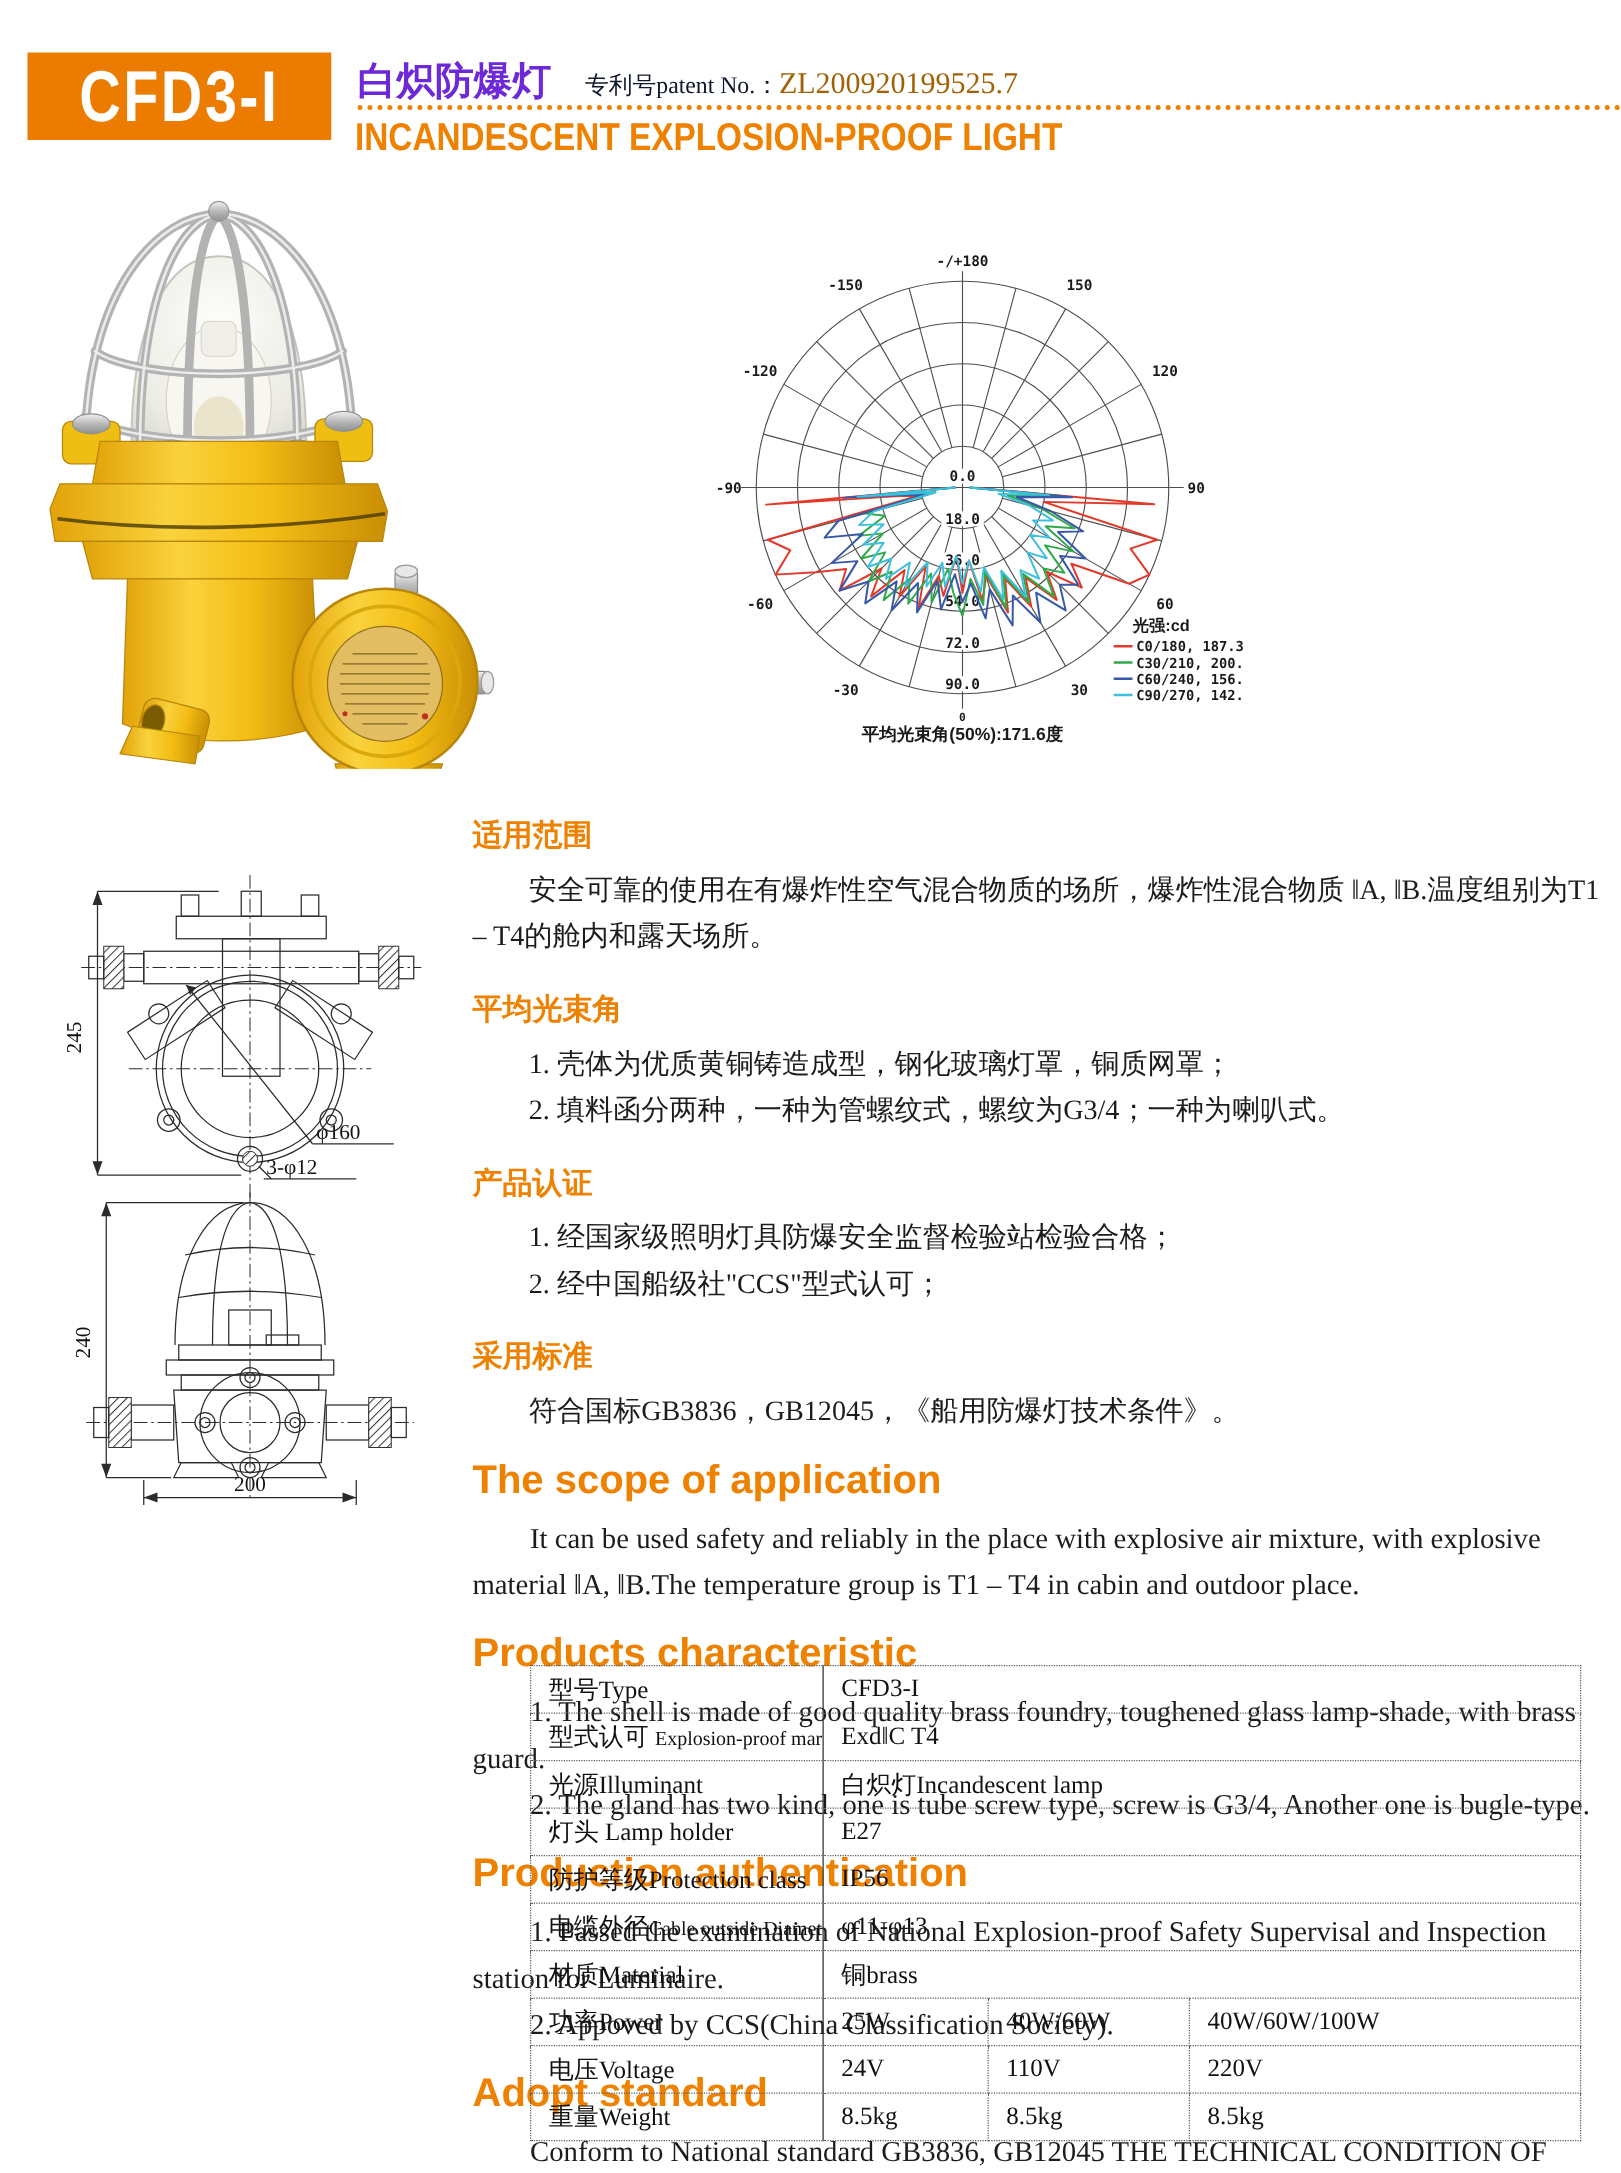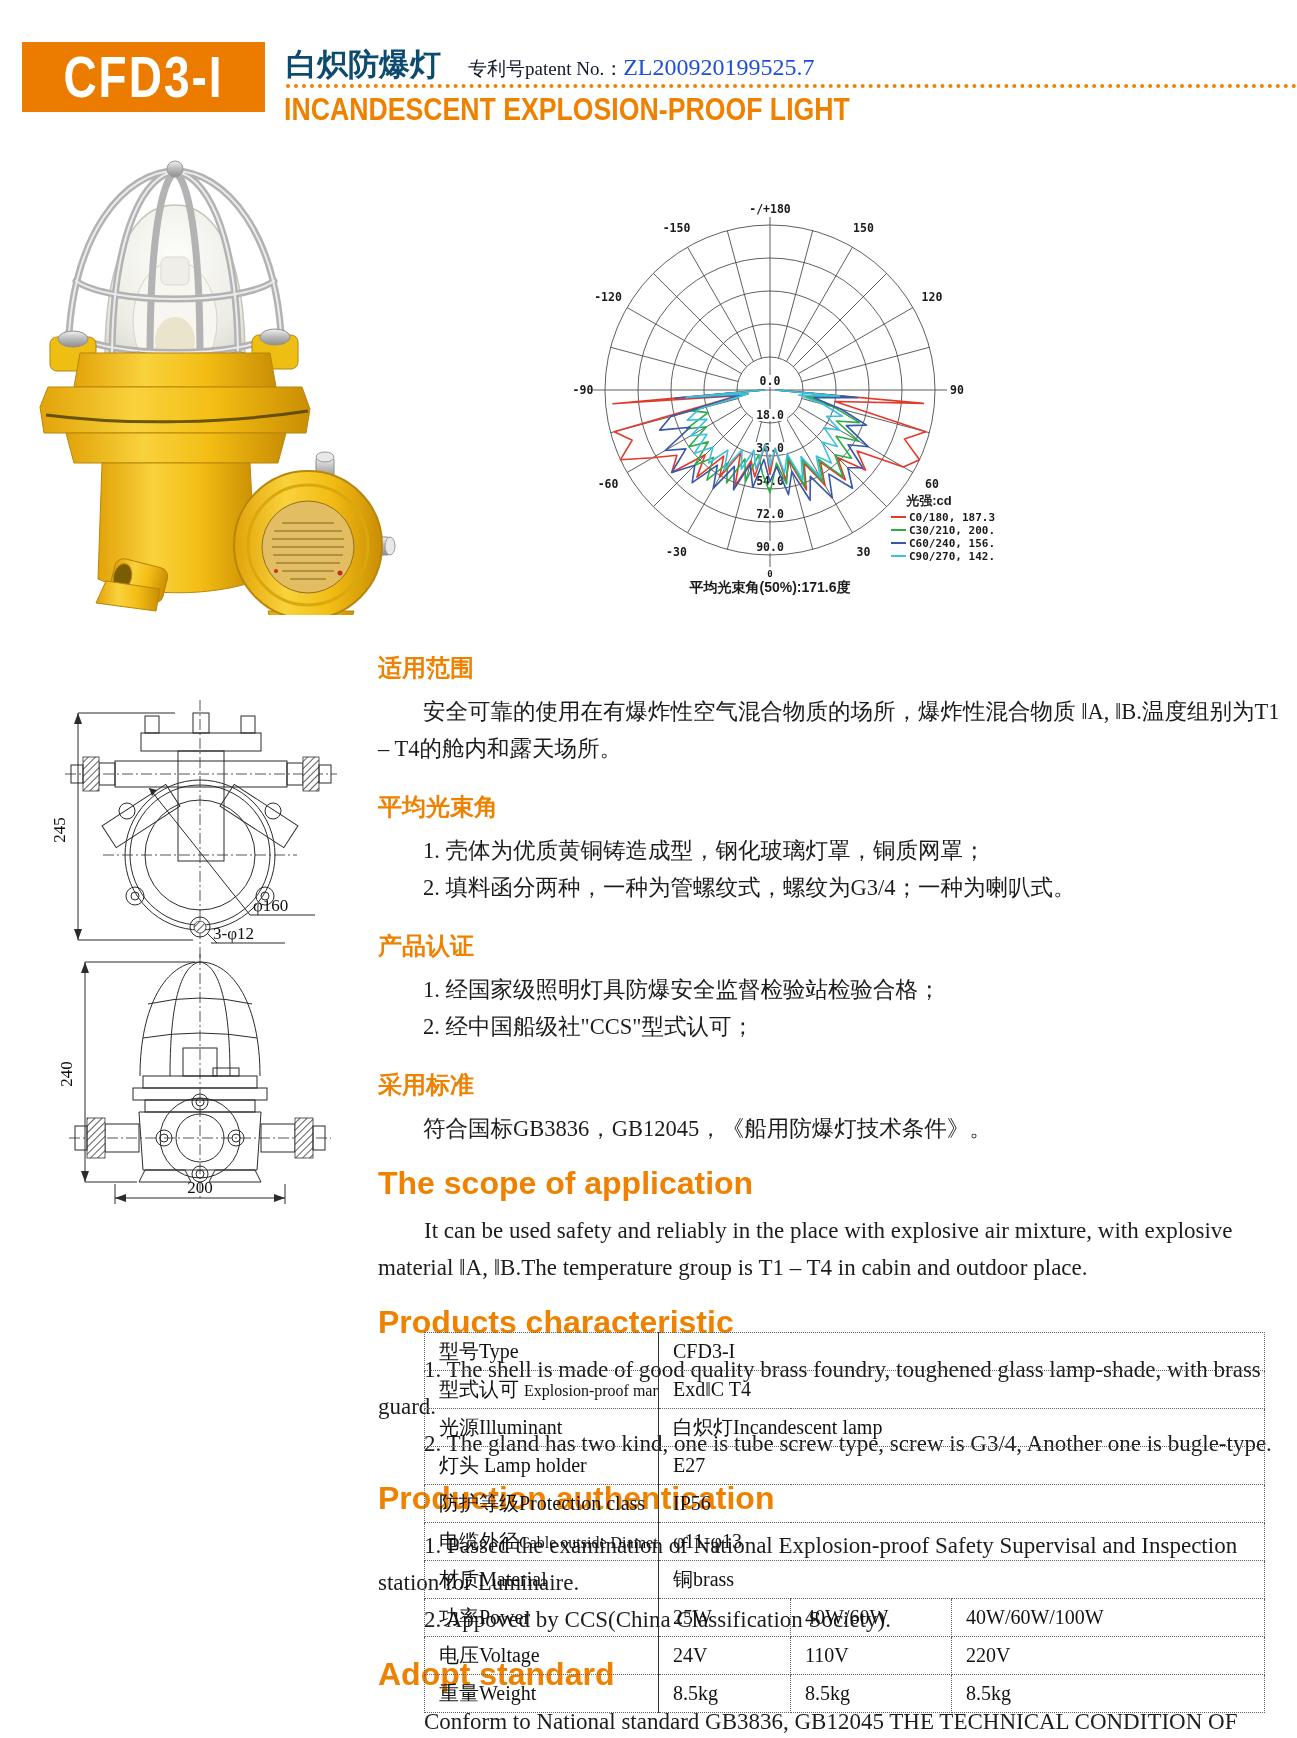--- a/index.html
+++ b/index.html
@@ -4,25 +4,25 @@
 <style>
   html,body{margin:0;padding:0;background:#fff;}
   .page{position:relative;width:1297px;height:1738px;background:#ffffff;overflow:hidden;
         font-family:"Liberation Serif",serif;color:#1c1c1c;}
 
   
   .logo-box{position:absolute;left:22px;top:42px;width:243px;height:70px;background:#ec7c00;
             display:flex;align-items:center;justify-content:center;}
   .logo-box span{color:#fff;font-family:"Liberation Sans",sans-serif;font-weight:bold;
                  font-size:46px;letter-spacing:2px;transform:scaleY(1.25);}
-  .cn-title{position:absolute;left:286px;top:44px;color:#0c4a6e;
+  .cn-title{position:absolute;left:286px;top:44px;color:#6d28d9;
             font-family:"Liberation Sans",sans-serif;font-weight:bold;font-size:31px;}
   .patent{position:absolute;left:468px;top:54px;white-space:nowrap;}
   .patent-label{font-size:19px;color:#0f172a;}
-  .patent-no{font-size:24px;color:#1d4ed8;}
+  .patent-no{font-size:24px;color:#a16207;}
   .dotted-rule{position:absolute;left:286px;right:0;top:84px;border-top:4px dotted #ee8100;}
   .en-title{position:absolute;left:284px;top:92px;color:#ee8100;white-space:nowrap;
             font-family:"Liberation Sans",sans-serif;font-weight:bold;font-size:31px;
             transform:scaleX(.86);transform-origin:left center;}
 
   
   #photo{position:absolute;left:10px;top:145px;}
   #polar{position:absolute;left:565px;top:185px;}
   #drawings{position:absolute;left:45px;top:630px;}
   #drawings .ln{stroke:#2b2b2b;stroke-width:1;fill:none;}

